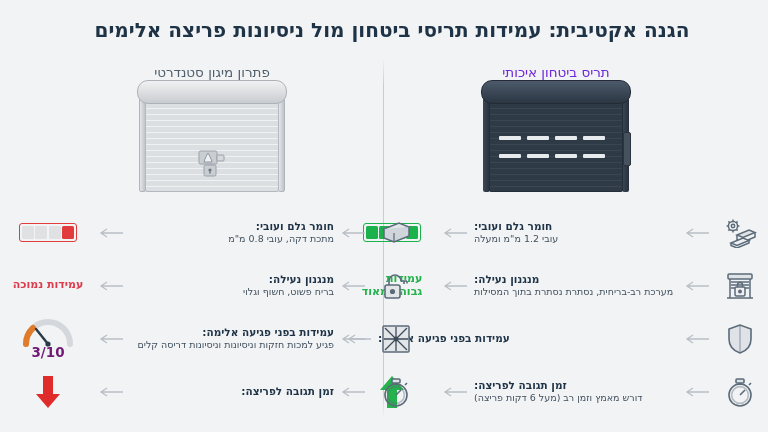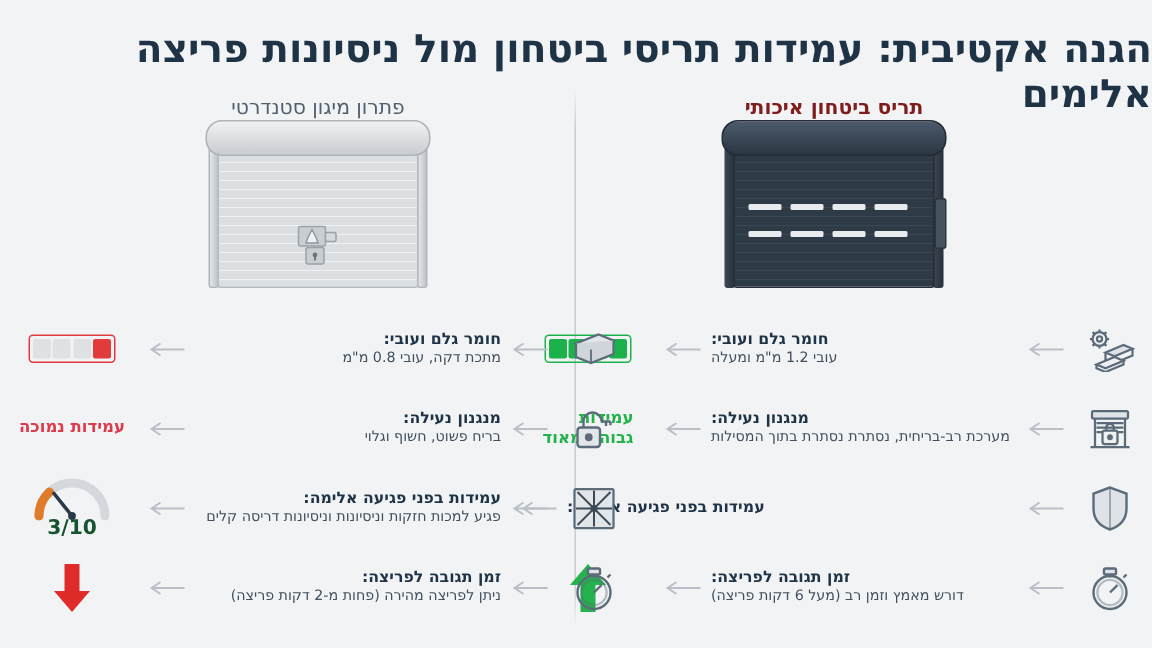--- a/index.html
+++ b/index.html
@@ -6,37 +6,37 @@
   body{
     width:768px;height:432px;overflow:hidden;
     background:#f2f3f4;
     font-family:"DejaVu Sans","Liberation Sans",sans-serif;
     color:#22313f;
     position:relative;
   }
   
   .title{
     position:absolute;top:18px;left:0;right:0;
-    text-align:right;
-    font-size:26px;font-weight:bold;letter-spacing:0;
+    text-align:center;
+    font-size:20px;font-weight:bold;letter-spacing:0;
     color:#1f3347;
     direction:rtl;
     padding-left:16px;
   }
   
   .divider{
     position:absolute;left:383px;top:58px;width:1.2px;height:360px;
     background:linear-gradient(to bottom,rgba(190,196,202,0) 0%,#c7ccd2 8%,#c7ccd2 92%,rgba(190,196,202,0) 100%);
   }
   
   .col{position:absolute;top:58px;width:424px;height:374px;}
   .col-right{right:0;}   
   .col-left{left:0;}
   .col-head{
-    text-align:center;font-size:13.5px;font-weight:bold;color:#7f1d1d;
+    text-align:center;font-size:13.5px;font-weight:normal;color:#6d28d9;
     margin-top:6px;direction:rtl;
   }
   .col-head.muted{font-weight:normal;color:#51606e;}
 
   
   .shutter-wrap{position:absolute;top:22px;left:0;right:0;display:flex;justify-content:center;}
   .shutter{position:relative;width:150px;height:112px;}
 
   .sh-box{position:absolute;left:8px;top:16px;width:134px;height:96px;border-radius:2px;overflow:hidden;}
   .sh-head{position:absolute;left:0px;top:0px;width:150px;height:24px;border-radius:11px;}
@@ -81,21 +81,21 @@
   .bars.bad{border:1.5px solid #e23b3b;}
   .bar{width:12px;height:13px;border-radius:1.5px;}
 
   .verdict-text{font-size:11px;font-weight:bold;line-height:1.15;text-align:right;}
   .verdict-text.good{color:#23b24b;}
   .verdict-text.bad{color:#dd3b4b;}
 
   .gauge{display:flex;flex-direction:column;align-items:center;}
   .gauge-score{font-size:13.5px;font-weight:bold;margin-top:-3px;}
   .gauge-score.good{color:#1f7fc4;}
-  .gauge-score.bad{color:#14532d;}
+  .gauge-score.bad{color:#701a75;}
 
   
   .col-left .r-text{text-align:right;padding-right:4px;padding-left:0;}
 </style>
 </head>
 <body>
 
 <div class="title">הגנה אקטיבית: עמידות תריסי ביטחון מול ניסיונות פריצה אלימים</div>
 
 <div class="divider"></div>
@@ -392,21 +392,20 @@
           </g>
         </svg>
       </div>
       <div class="r-arrow">
         <svg width="26" height="10" viewBox="0 0 26 10">
             <path d="M25 5H3M9 1 3 5l6 4" fill="none" stroke="#b9bfc6" stroke-width="1.3"></path>
           </svg>
       </div>
       <div class="r-text">
         <span class="r-label">זמן תגובה לפריצה:</span>
-        <span class="r-desc">ניתן לפריצה מהירה (פחות מ-2 דקות פריצה)</span>
       </div>
       <div class="r-arrow">
         <svg width="26" height="10" viewBox="0 0 26 10">
             <path d="M25 5H3M9 1 3 5l6 4" fill="none" stroke="#b9bfc6" stroke-width="1.3"></path>
           </svg>
       </div>
       <div class="r-verdict">
         <svg width="26" height="34" viewBox="0 0 26 34">
           <path d="M13 33 1 19h7V1h10v18h7z" fill="#e02b2b"></path>
         </svg>

